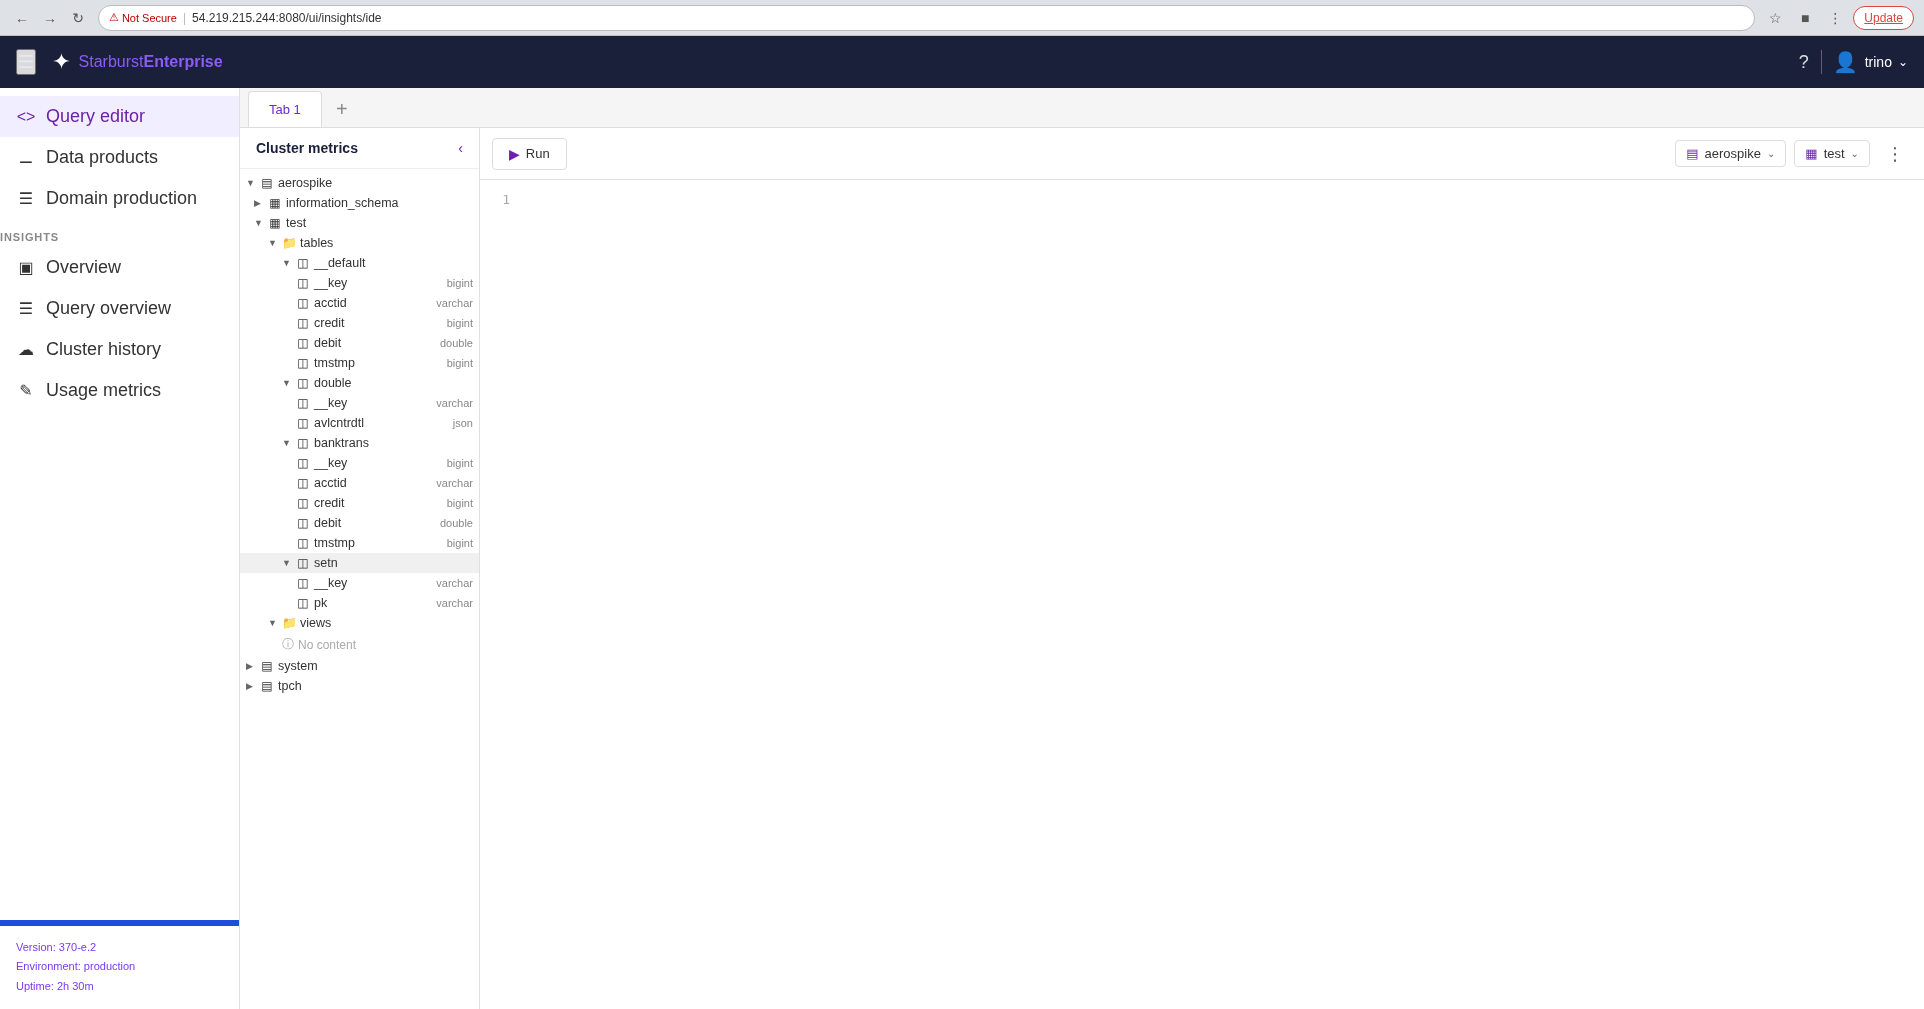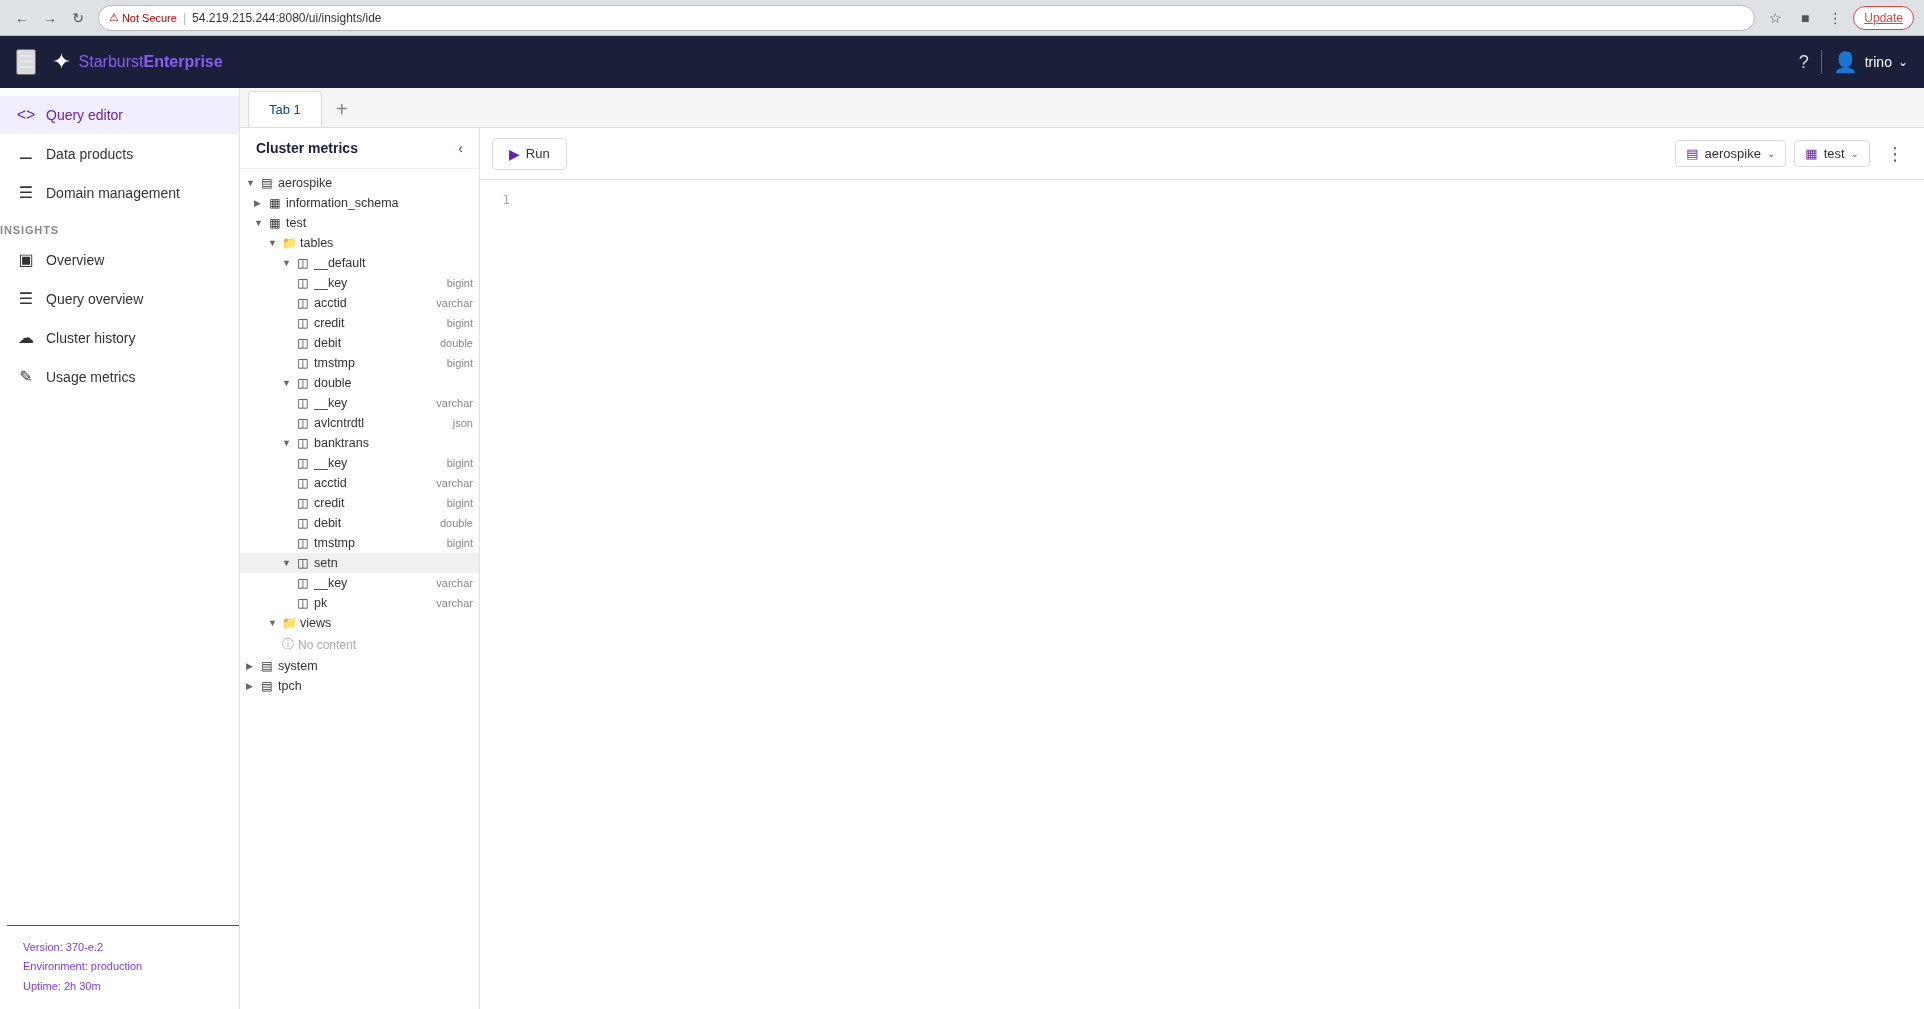--- a/index.html
+++ b/index.html
@@ -70,42 +70,42 @@
       display: flex; flex-direction: column; flex-shrink: 0;
     }
     .sidebar-nav { flex: 1; padding: 8px 0; }
     .sidebar-item {
       display: flex; align-items: center; gap: 10px; padding: 10px 16px;
       cursor: pointer; color: #333; font-size: 14px; border-radius: 0;
       transition: background 0.15s;
     }
     .sidebar-item.active { background: #f0eeff; color: #6b21a8; }
     .sidebar-item .item-icon { font-size: 16px; width: 20px; text-align: center; flex-shrink: 0; }
-    .sidebar-item .item-label { font-size: 14px; text-align: right; }
+    .sidebar-item .item-label { font-size: 18px; text-align: right; }
     .sidebar-section-label {
       padding: 12px 0 4px; font-size: 11px; font-weight: 600; color: #888;
       letter-spacing: 0.08em; text-transform: uppercase;
     }
     .sidebar-footer {
-      padding: 12px 16px; border-top: 1px solid #1d4ed8;
-      font-size: 11px; color: #7c3aed; line-height: 1.8; margin-left: 7px;
+      padding: 12px 16px; border-top: 6px solid #1d4ed8;
+      font-size: 11px; color: #7c3aed; line-height: 1.8;
     }
 
     
     .content-pane { flex: 1; display: flex; flex-direction: column; overflow: hidden; }
 
     
     .tab-bar {
       height: 40px; background: #f5f5f5; border-bottom: 1px solid #ddd;
       display: flex; align-items: flex-end; padding: 0 0 0 0; flex-shrink: 0;
     }
     .tab {
       height: 36px; padding: 0 20px; background: white; border: 1px solid #ddd;
       border-bottom: none; border-radius: 4px 4px 0 0; display: flex; align-items: center;
-      font-size: 13px; cursor: pointer; color: #0c4a6e; margin-left: 8px;
+      font-size: 13px; cursor: pointer; color: #6d28d9; margin-left: 8px;
     }
     .tab-add-btn {
       width: 32px; height: 32px; background: transparent; border: none;
       font-size: 20px; color: #888; cursor: pointer; display: flex; align-items: center;
       justify-content: center; margin-left: 4px; margin-bottom: 2px;
     }
 
     
     .editor-area { display: flex; flex: 1; overflow: hidden; }
 
@@ -225,21 +225,21 @@
         <div class="sidebar-item active">
           <span class="item-icon">&lt;&gt;</span>
           <span class="item-label">Query editor</span>
         </div>
         <div class="sidebar-item">
           <span class="item-icon">⚊</span>
           <span class="item-label">Data products</span>
         </div>
         <div class="sidebar-item">
           <span class="item-icon">☰</span>
-          <span class="item-label">Domain management</span>
+          <span class="item-label">Domain production</span>
         </div>
 
         <div class="sidebar-section-label">INSIGHTS</div>
 
         <div class="sidebar-item">
           <span class="item-icon">▣</span>
           <span class="item-label">Overview</span>
         </div>
         <div class="sidebar-item">
           <span class="item-icon">☰</span>

